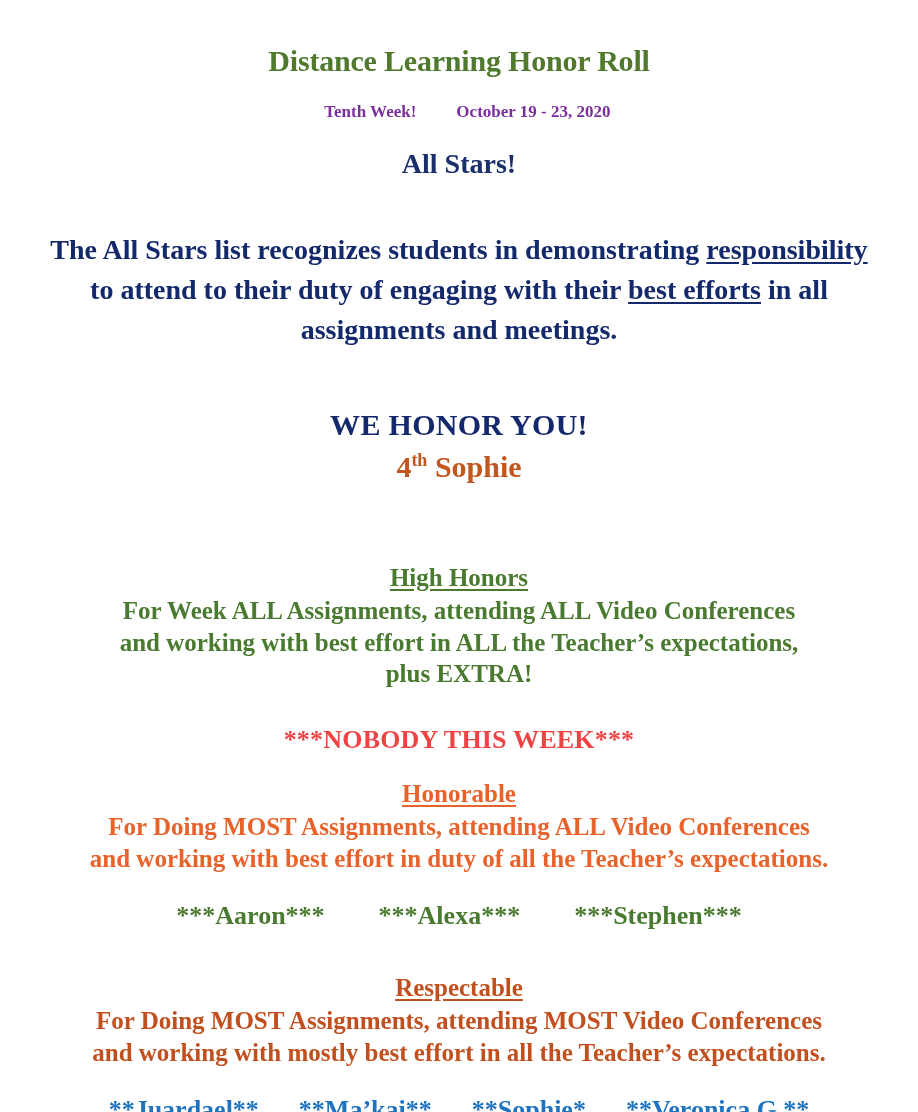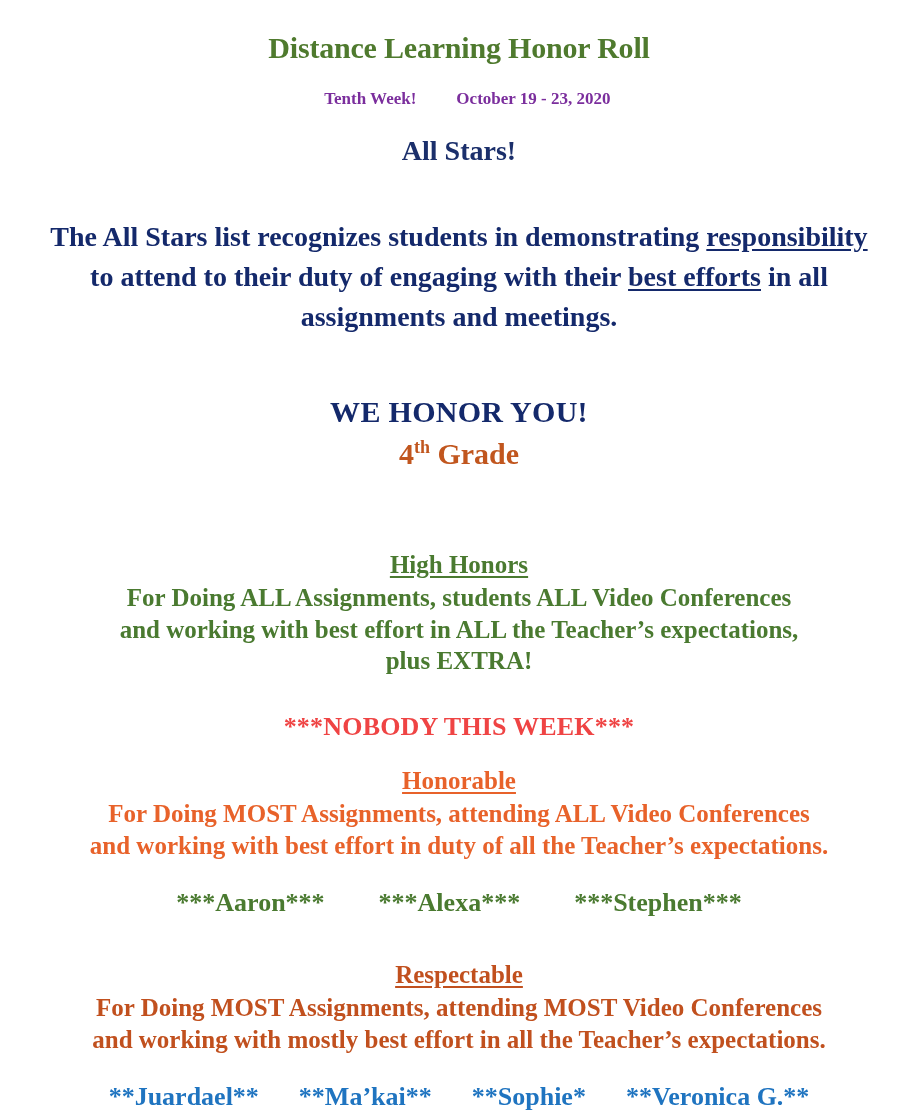--- a/index.html
+++ b/index.html
@@ -25,21 +25,21 @@
     position: relative;
     text-align: center;
   }
 
   
   .hdr-title {
     color: #4F7A2E;
     font-size: 30px;
     line-height: 1.08;
     letter-spacing: -0.2px;
-    margin-top: 32px;
+    margin-top: 45px;
   }
   .hdr-week-row {
     color: #7B2E9D;
     font-size: 17px;
     line-height: 1.2;
     margin-top: 4px;
     white-space: pre;
   }
   .hdr-allstars {
     color: #1B2F6B;
@@ -145,27 +145,27 @@
 
   <div class="intro">
     <span>The All Stars list recognizes students in demonstrating</span>
     <u>responsibility</u><span> to attend to their duty of engaging with</span>
     <span>their </span><u>best efforts</u><span> in all assignments and meetings.</span>
   </div>
 
   <div class="honor-you">WE HONOR YOU!</div>
 
   <div class="grade">
-    <span>4</span><sup>th</sup><span> Grade</span>
+    <span>4</span><sup>th</sup><span> Sophie</span>
   </div>
 
   <div class="section" id="section-high-honors">
     <div class="sect-heading c-green">High Honors</div>
     <div class="sect-body c-green">
-      <div>For Doing ALL Assignments, students ALL Video Conferences</div>
+      <div>For Week ALL Assignments, attending ALL Video Conferences</div>
       <div>and working with best effort in ALL the Teacher’s expectations,</div>
       <div>plus EXTRA!</div>
     </div>
     <div class="nobody c-red">***NOBODY THIS WEEK***</div>
   </div>
 
   <div class="section" id="section-honorable">
     <div class="sect-heading c-orange">Honorable</div>
     <div class="sect-body c-orange">
       <div>For Doing MOST Assignments, attending ALL Video Conferences</div>

